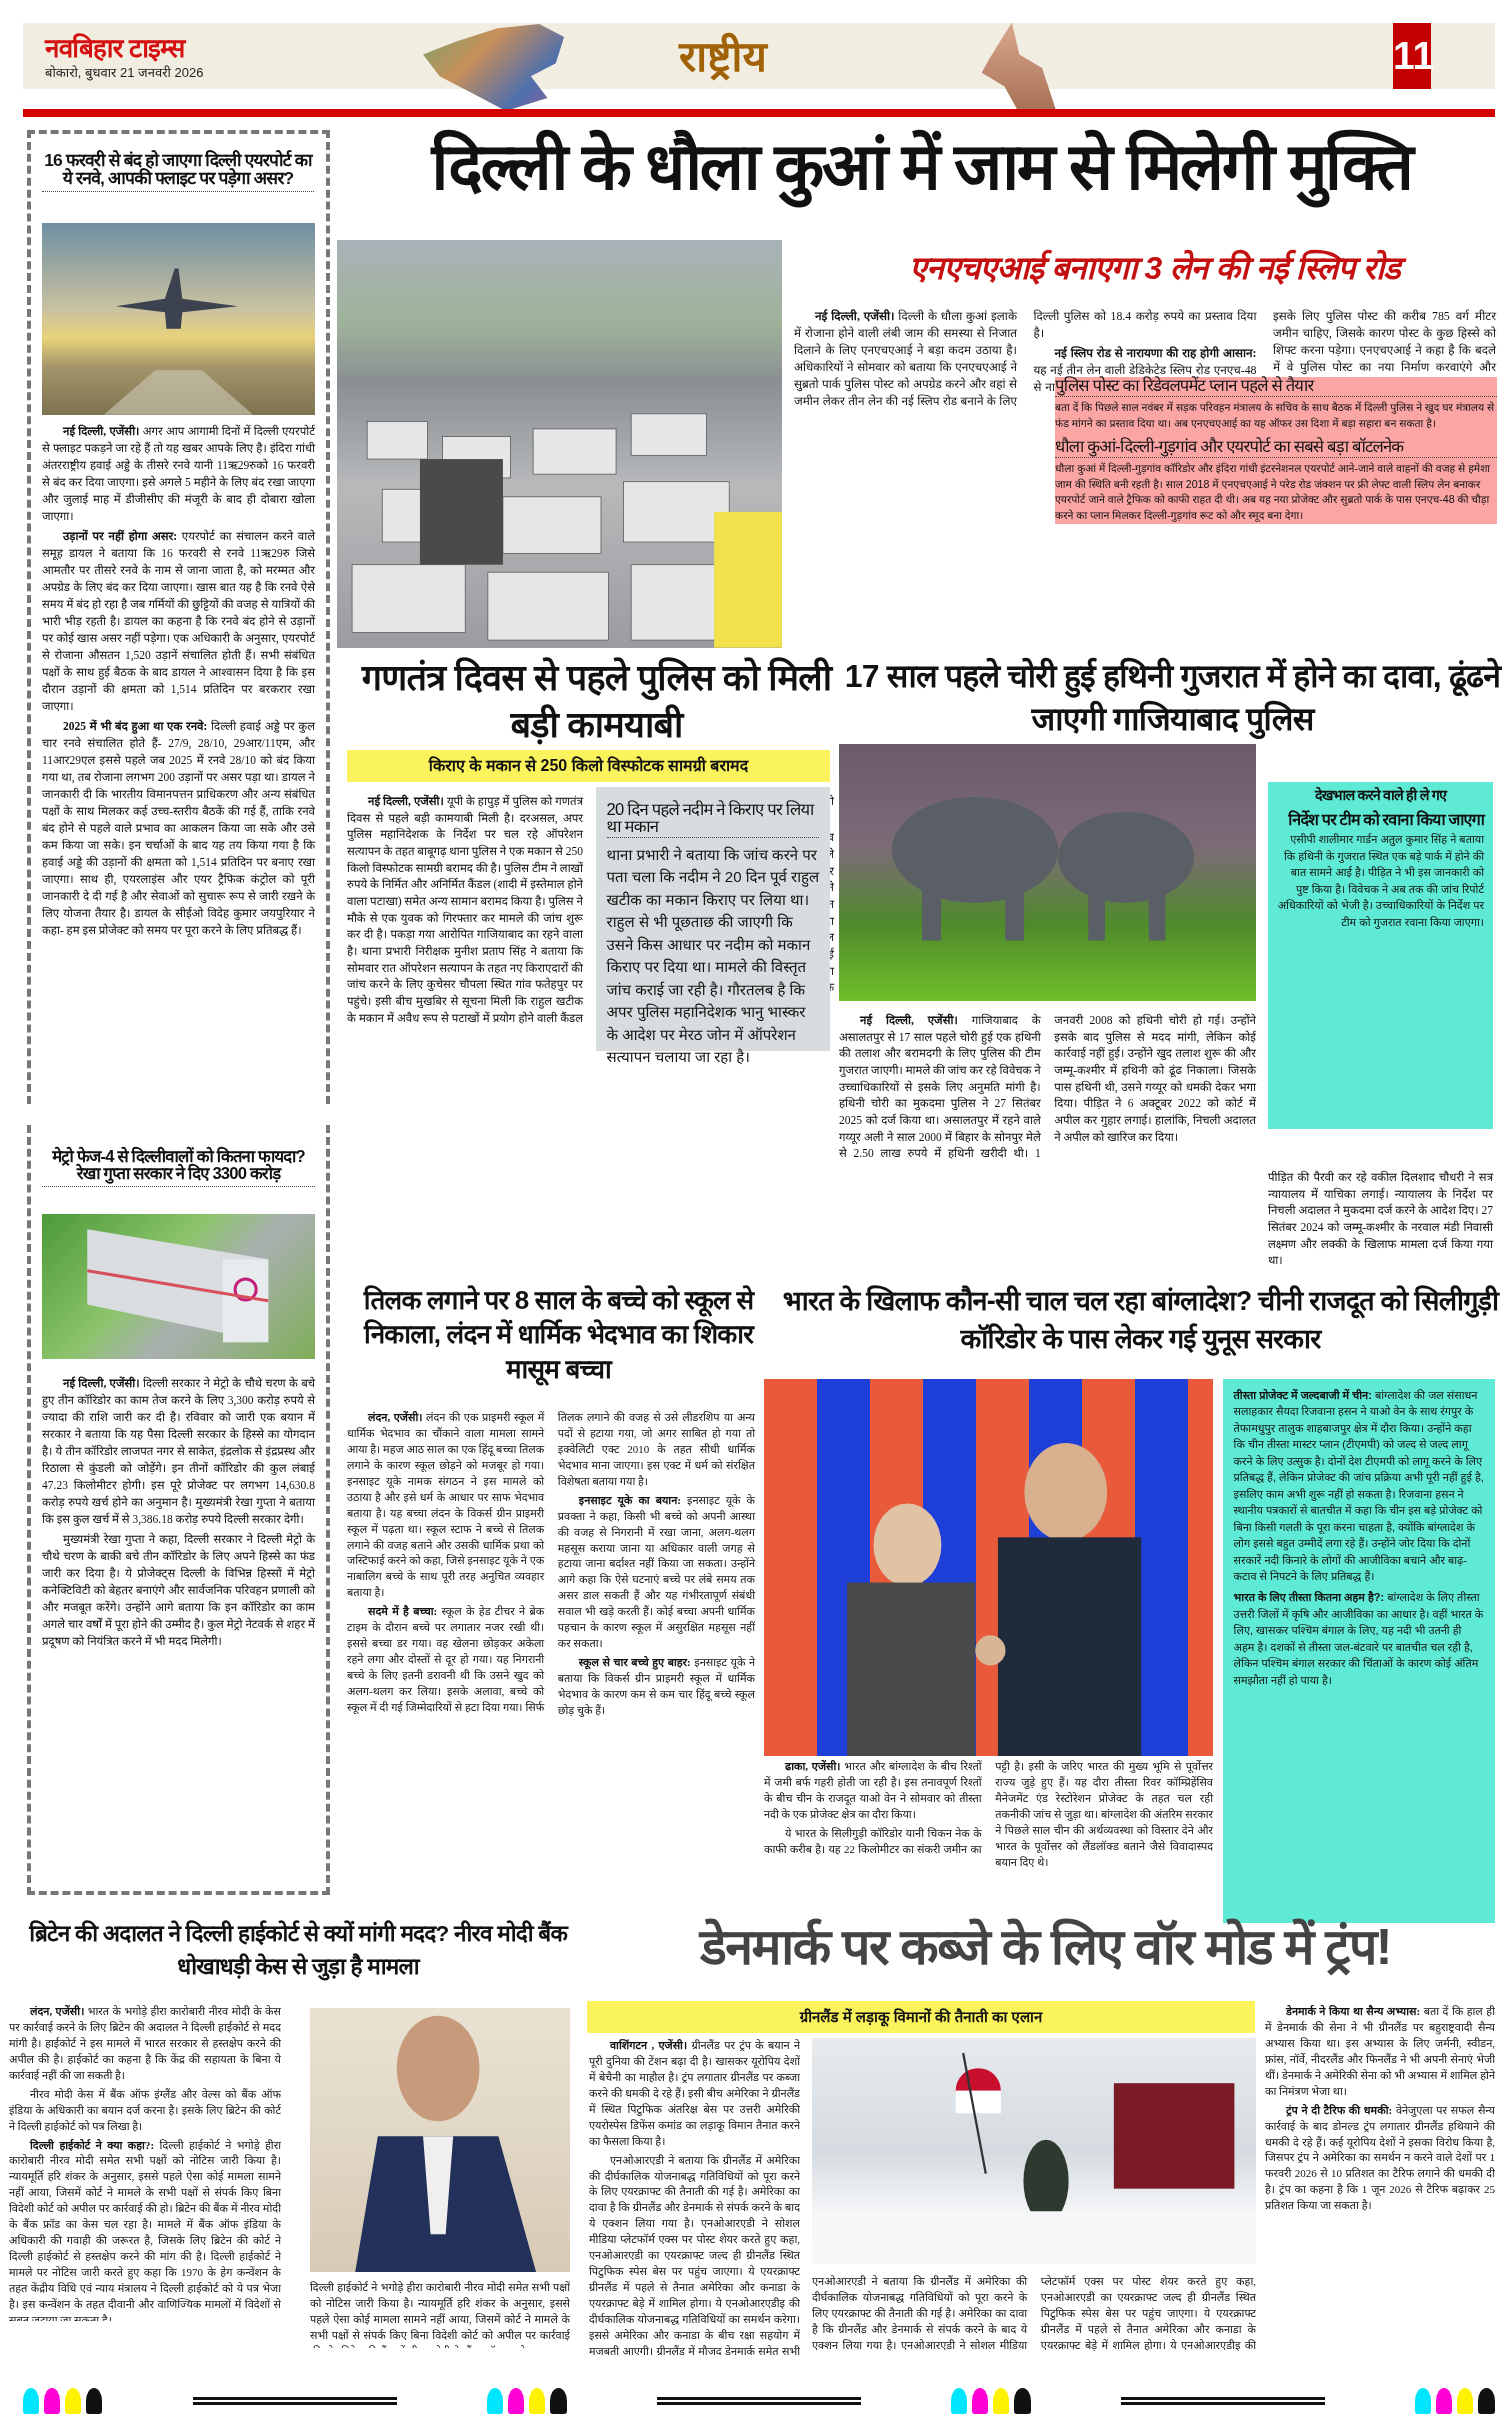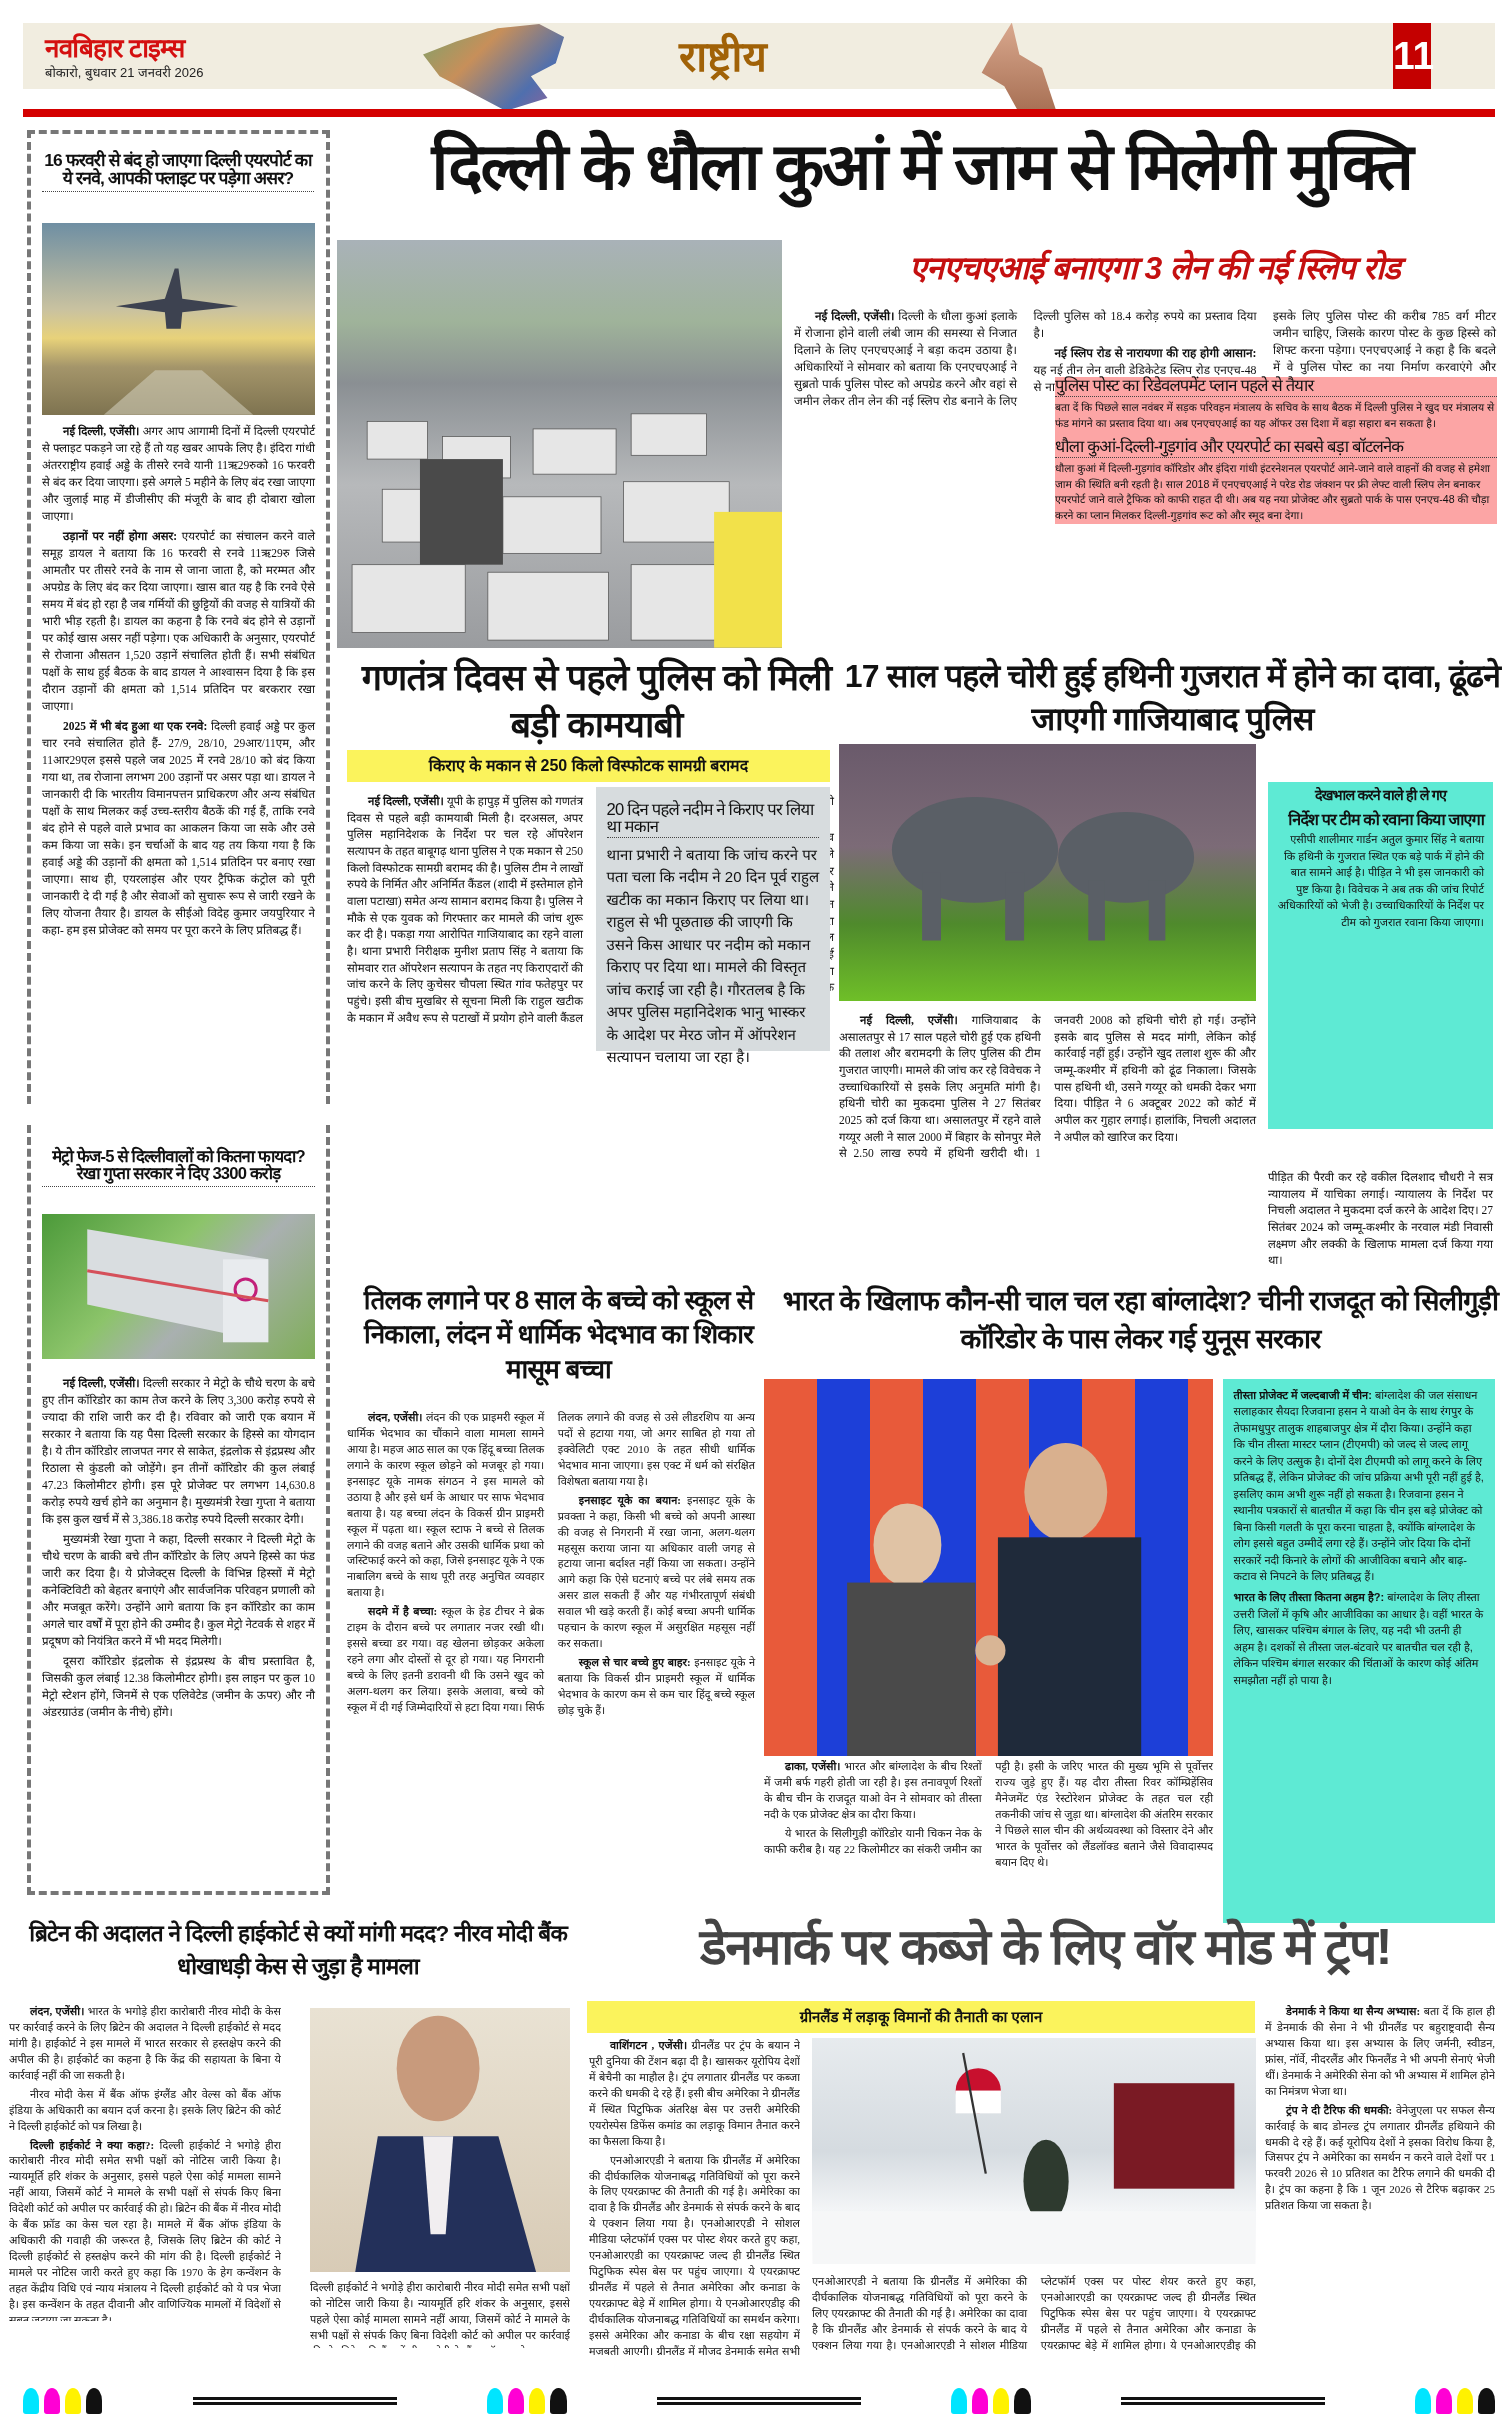--- a/index.html
+++ b/index.html
@@ -50,33 +50,32 @@
       <polygon points="150,195 212,195 280,254 82,254" fill="#cfcbb8" opacity=".6"></polygon>
     </svg>
 </div>
 <div class="abs body" style="left:42px;top:423px;width:273px;font-size:11.5px;line-height:1.48">
   <p><b>नई दिल्ली, एजेंसी।</b> <span>अगर आप आगामी दिनों में दिल्ली एयरपोर्ट से फ्लाइट पकड़ने जा रहे हैं तो यह खबर आपके लिए है। इंदिरा गांधी अंतरराष्ट्रीय हवाई अड्डे के तीसरे रनवे यानी 11ऋ29रुको 16 फरवरी से बंद कर दिया जाएगा। इसे अगले 5 महीने के लिए बंद रखा जाएगा और जुलाई माह में डीजीसीए की मंजूरी के बाद ही दोबारा खोला जाएगा।</span></p>
   <p><b>उड़ानों पर नहीं होगा असर:</b> <span>एयरपोर्ट का संचालन करने वाले समूह डायल ने बताया कि 16 फरवरी से रनवे 11ऋ29रु जिसे आमतौर पर तीसरे रनवे के नाम से जाना जाता है, को मरम्मत और अपग्रेड के लिए बंद कर दिया जाएगा। खास बात यह है कि रनवे ऐसे समय में बंद हो रहा है जब गर्मियों की छुट्टियों की वजह से यात्रियों की भारी भीड़ रहती है। डायल का कहना है कि रनवे बंद होने से उड़ानों पर कोई खास असर नहीं पड़ेगा। एक अधिकारी के अनुसार, एयरपोर्ट से रोजाना औसतन 1,520 उड़ानें संचालित होती हैं। सभी संबंधित पक्षों के साथ हुई बैठक के बाद डायल ने आश्वासन दिया है कि इस दौरान उड़ानों की क्षमता को 1,514 प्रतिदिन पर बरकरार रखा जाएगा।</span></p>
   <p><b>2025 में भी बंद हुआ था एक रनवे:</b> <span>दिल्ली हवाई अड्डे पर कुल चार रनवे संचालित होते हैं- 27/9, 28/10, 29आर/11एम, और 11आर29एल इससे पहले जब 2025 में रनवे 28/10 को बंद किया गया था, तब रोजाना लगभग 200 उड़ानों पर असर पड़ा था। डायल ने जानकारी दी कि भारतीय विमानपत्तन प्राधिकरण और अन्य संबंधित पक्षों के साथ मिलकर कई उच्च-स्तरीय बैठकें की गई हैं, ताकि रनवे बंद होने से पहले वाले प्रभाव का आकलन किया जा सके और उसे कम किया जा सके। इन चर्चाओं के बाद यह तय किया गया है कि हवाई अड्डे की उड़ानों की क्षमता को 1,514 प्रतिदिन पर बनाए रखा जाएगा। साथ ही, एयरलाइंस और एयर ट्रैफिक कंट्रोल को पूरी जानकारी दे दी गई है और सेवाओं को सुचारू रूप से जारी रखने के लिए योजना तैयार है। डायल के सीईओ विदेह कुमार जयपुरियार ने कहा- हम इस प्रोजेक्ट को समय पर पूरा करने के लिए प्रतिबद्ध हैं।</span></p>
 </div>
 
 <div class="abs box-dashed" style="left:27px;top:1125px;width:303px;height:770px;border-top:none"></div>
-<div class="abs hl dotline" style="left:42px;top:1148px;width:273px;font-size:16.6px;text-align:center;padding-bottom:3px">मेट्रो फेज-5 से दिल्लीवालों को कितना फायदा? रेखा गुप्ता सरकार ने दिए 3300 करोड़</div>
+<div class="abs hl dotline" style="left:42px;top:1148px;width:273px;font-size:16.6px;text-align:center;padding-bottom:3px">मेट्रो फेज-4 से दिल्लीवालों को कितना फायदा? रेखा गुप्ता सरकार ने दिए 3300 करोड़</div>
 <div class="abs photo" style="left:42px;top:1214px;width:273px;height:145px;background:linear-gradient(135deg,#4c9a3a,#8cc46a 40%,#a9b0b0 60%,#7fae58)">
   <svg width="273" height="145" viewBox="0 0 362 192">
       <polygon points="60,20 300,60 300,170 60,120" fill="#d9dde0"></polygon>
       <rect x="240" y="60" width="60" height="110" fill="#e8ebee"></rect>
       <circle cx="270" cy="100" r="14" fill="none" stroke="#c2207a" stroke-width="4"></circle>
       <line x1="60" y1="75" x2="300" y2="115" stroke="#d5505a" stroke-width="4"></line>
     </svg>
 </div>
 <div class="abs body" style="left:42px;top:1375px;width:273px;font-size:11.5px;line-height:1.48">
   <p><b>नई दिल्ली, एजेंसी।</b> <span>दिल्ली सरकार ने मेट्रो के चौथे चरण के बचे हुए तीन कॉरिडोर का काम तेज करने के लिए 3,300 करोड़ रुपये से ज्यादा की राशि जारी कर दी है। रविवार को जारी एक बयान में सरकार ने बताया कि यह पैसा दिल्ली सरकार के हिस्से का योगदान है। ये तीन कॉरिडोर लाजपत नगर से साकेत, इंद्रलोक से इंद्रप्रस्थ और रिठाला से कुंडली को जोड़ेंगे। इन तीनों कॉरिडोर की कुल लंबाई 47.23 किलोमीटर होगी। इस पूरे प्रोजेक्ट पर लगभग 14,630.8 करोड़ रुपये खर्च होने का अनुमान है। मुख्यमंत्री रेखा गुप्ता ने बताया कि इस कुल खर्च में से 3,386.18 करोड़ रुपये दिल्ली सरकार देगी।</span></p>
   <p><span>मुख्यमंत्री रेखा गुप्ता ने कहा, दिल्ली सरकार ने दिल्ली मेट्रो के चौथे चरण के बाकी बचे तीन कॉरिडोर के लिए अपने हिस्से का फंड जारी कर दिया है। ये प्रोजेक्ट्स दिल्ली के विभिन्न हिस्सों में मेट्रो कनेक्टिविटी को बेहतर बनाएंगे और सार्वजनिक परिवहन प्रणाली को और मजबूत करेंगे। उन्होंने आगे बताया कि इन कॉरिडोर का काम अगले चार वर्षों में पूरा होने की उम्मीद है। कुल मेट्रो नेटवर्क से शहर में प्रदूषण को नियंत्रित करने में भी मदद मिलेगी।</span></p>
-  <p><span>दूसरा कॉरिडोर इंद्रलोक से इंद्रप्रस्थ के बीच प्रस्तावित है, जिसकी कुल लंबाई 12.38 किलोमीटर होगी। इस लाइन पर कुल 10 मेट्रो स्टेशन होंगे, जिनमें से एक एलिवेटेड (जमीन के ऊपर) और नौ अंडरग्राउंड (जमीन के नीचे) होंगे।</span></p>
 </div>
 
 <div class="abs hl" style="left:340px;top:133px;width:1163px;font-size:65px;text-align:center;letter-spacing:-2.3px">दिल्ली के धौला कुआं में जाम से मिलेगी मुक्ति</div>
 <div class="abs photo" style="left:337px;top:240px;width:445px;height:408px;background:linear-gradient(180deg,#a9b2b8 0%,#9fb39a 20%,#8a8f93 35%,#b7b9bb 60%,#9a9c9f 100%)">
   <svg width="445" height="408" viewBox="0 0 590 540">
     <g fill="#e6e6e6" stroke="#555">
         <rect x="40" y="240" width="80" height="50"></rect>
         <rect x="140" y="260" width="90" height="55"></rect>
         <rect x="260" y="250" width="110" height="60"></rect>
         <rect x="390" y="230" width="100" height="55"></rect>

